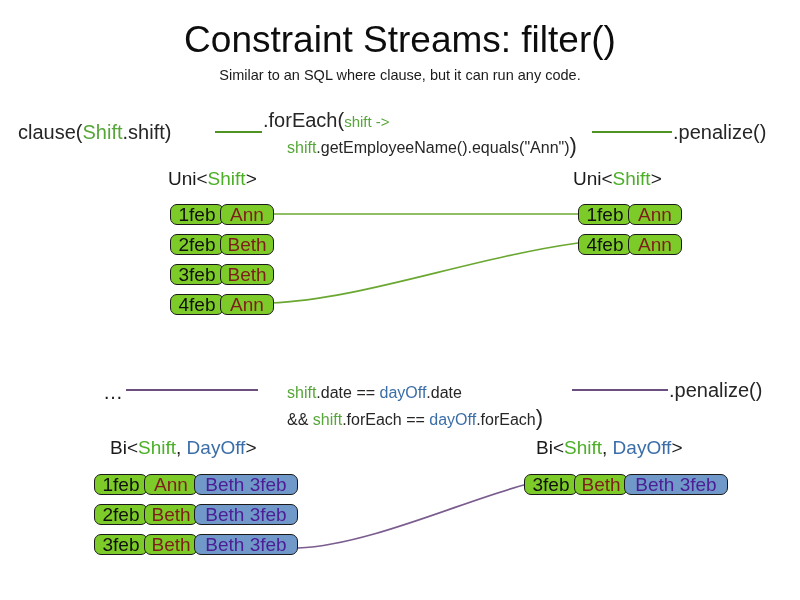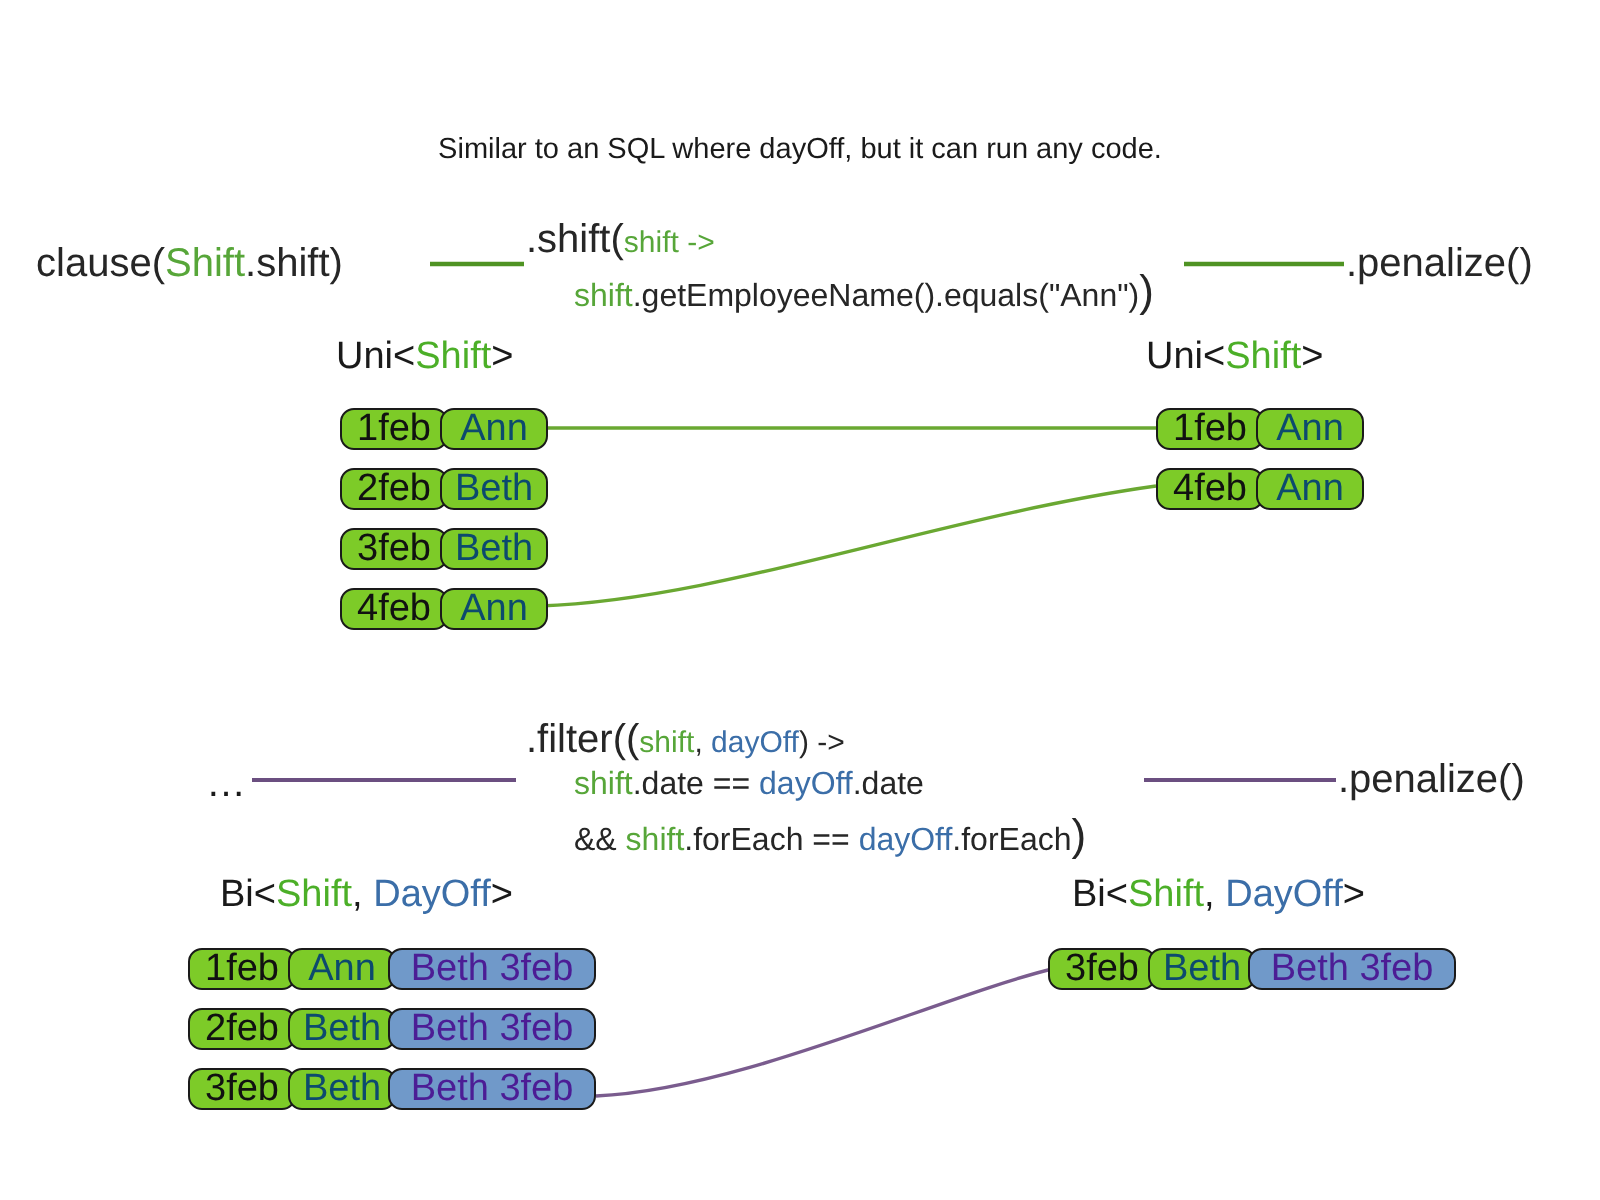--- a/index.html
+++ b/index.html
@@ -89,21 +89,21 @@
     align-items: center;
     justify-content: center;
     font-size: 19px;
     line-height: 19px;
     white-space: nowrap;
     padding: 0 3px;
   }
   .cell.green  { background: #7dcb28; }
   .cell.blue   { background: #7099c9; }
   .cell.date   { color: #111111; }
-  .cell.name   { color: #0c4a6e; }
+  .cell.name   { color: #7f1d1d; }
   .cell.pair   { color: #4c1d95; }
   
   .tuple .cell + .cell { margin-left: -4px; }
 
   
   #links {
     position: absolute;
     left: 0; top: 0;
     width: 800px; height: 600px;
     pointer-events: none;
@@ -118,42 +118,43 @@
     font-size: 20px;
     line-height: 20px;
     color: #1a1a1a;
   }
 </style>
 </head>
 <body>
 
 <div id="canvas">
 
-  <div class="subtitle">Similar to an SQL where dayOff, but it can run any code.</div>
+  <div class="title">Constraint Streams: filter()</div>
+  <div class="subtitle">Similar to an SQL where clause, but it can run any code.</div>
 
   <svg id="links" viewBox="0 0 800 600">
 
     <line class="lnk-green-thick" x1="215" y1="132" x2="262" y2="132"></line>
 
     <line class="lnk-green-thick" x1="592" y1="132" x2="672" y2="132"></line>
 
     <path class="lnk-green" d="M 270 214 L 578 214"></path>
 
     <path class="lnk-green" d="M 270 303 C 360 300 470 258 578 243"></path>
 
     <line class="lnk-purple-thick" x1="126" y1="390" x2="258" y2="390"></line>
 
     <line class="lnk-purple-thick" x1="572" y1="390" x2="668" y2="390"></line>
 
     <path class="lnk-purple" d="M 298 548 C 370 545 470 498 528 484"></path>
   </svg>
 
   <div class="code-big" style="left:18px; top:120px;"><span class="tok-dark">clause(</span><span class="tok-green">Shift</span><span class="tok-dark">.shift)</span></div>
 
-  <div class="code-big" style="left:263px; top:108px;"><span class="tok-dark">.shift(</span><span class="tok-green" style="font-size:15px;">shift -&gt;</span></div>
+  <div class="code-big" style="left:263px; top:108px;"><span class="tok-dark">.forEach(</span><span class="tok-green" style="font-size:15px;">shift -&gt;</span></div>
 
   <div class="code-mid" style="left:287px; top:136px;"><span class="tok-green">shift</span><span class="tok-dark">.getEmployeeName().equals("Ann")</span><span class="paren-big">)</span></div>
 
   <div class="code-big" style="left:673px; top:120px;">.penalize()</div>
 
   <div class="caption" style="left:168px; top:167px;"><span>Uni&lt;</span><span class="g">Shift</span><span>&gt;</span></div>
 
   <div class="caption" style="left:573px; top:167px;"><span>Uni&lt;</span><span class="g">Shift</span><span>&gt;</span></div>
 
   <div class="tuple" style="left:170px; top:200px;">
@@ -177,21 +178,20 @@
     <div class="cell green date" style="width:54px;">1feb</div>
     <div class="cell green name" style="width:54px;">Ann</div>
   </div>
   <div class="tuple" style="left:578px; top:230px;">
     <div class="cell green date" style="width:54px;">4feb</div>
     <div class="cell green name" style="width:54px;">Ann</div>
   </div>
 
   <div class="ellipsis" style="left:103px; top:382px;">…</div>
 
-  <div class="code-big" style="left:263px; top:358px;"><span class="tok-dark">.filter((</span><span class="tok-green" style="font-size:15px;">shift</span><span class="tok-dark" style="font-size:15px;">, </span><span class="tok-blue" style="font-size:15px;">dayOff</span><span class="tok-dark" style="font-size:15px;">) -&gt;</span></div>
 
   <div class="code-mid" style="left:287px; top:383px;"><span class="tok-green">shift</span><span class="tok-dark">.date == </span><span class="tok-blue">dayOff</span><span class="tok-dark">.date</span></div>
 
   <div class="code-mid" style="left:287px; top:408px;"><span class="tok-dark">&amp;&amp; </span><span class="tok-green">shift</span><span class="tok-dark">.forEach == </span><span class="tok-blue">dayOff</span><span class="tok-dark">.forEach</span><span class="paren-big">)</span></div>
 
   <div class="code-big" style="left:669px; top:378px;">.penalize()</div>
 
   <div class="caption" style="left:110px; top:436px;"><span>Bi&lt;</span><span class="g">Shift</span><span>, </span><span class="b">DayOff</span><span>&gt;</span></div>
 
   <div class="caption" style="left:536px; top:436px;"><span>Bi&lt;</span><span class="g">Shift</span><span>, </span><span class="b">DayOff</span><span>&gt;</span></div>

